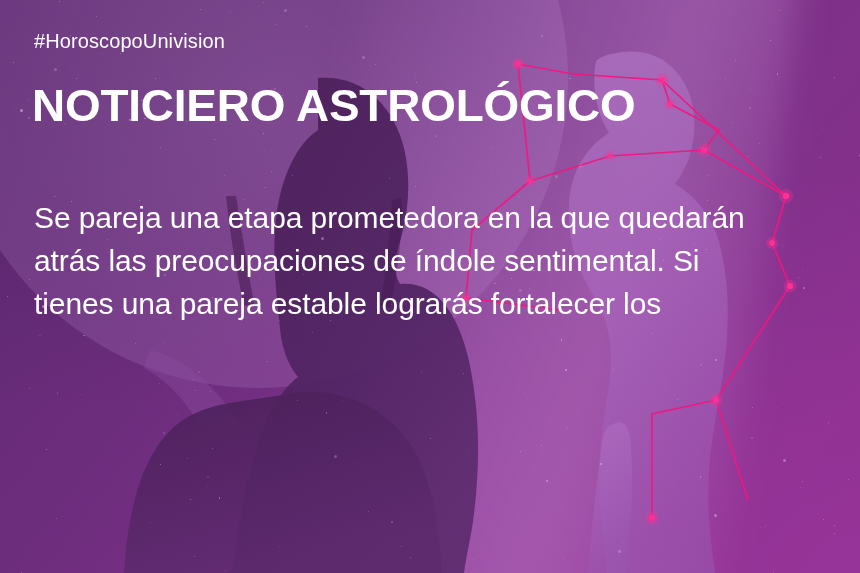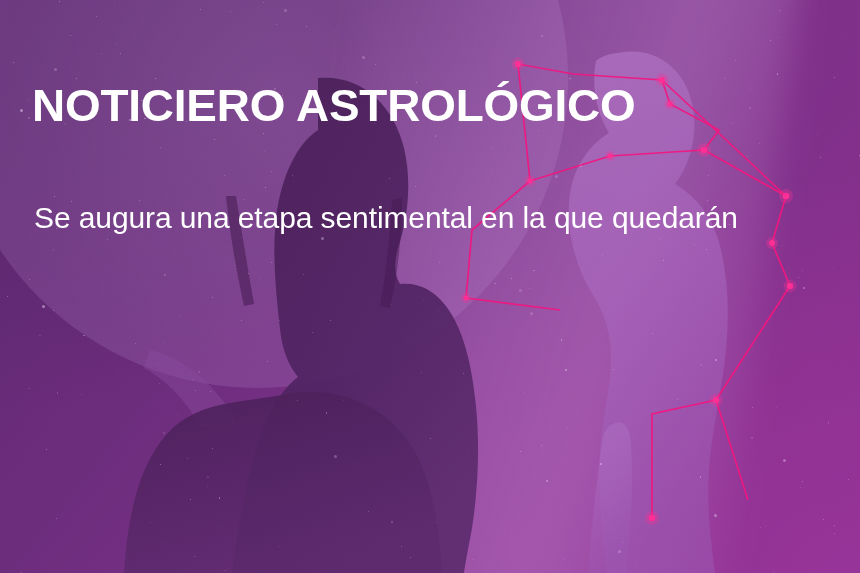--- a/index.html
+++ b/index.html
@@ -486,19 +486,22 @@
         <circle class="const-star" cx="716" cy="400" r="3.1"></circle>
         <circle class="const-star-glow" cx="652" cy="518" r="7"></circle>
         <circle class="const-star" cx="652" cy="518" r="3.3"></circle>
         <circle class="const-star-glow" cx="466" cy="298" r="5"></circle>
         <circle class="const-star" cx="466" cy="298" r="2.4"></circle>
       </g>
     </svg>
   </div>
 
   <div id="content">
+    <div id="hashtag">#HoroscopoUnivision</div>
     <h1 id="headline">NOTICIERO ASTROLÓGICO</h1>
     <div id="body-copy">
-        <span class="ln">Se augura una etapa sentimental en la que quedarán</span>
+        <span class="ln">Se pareja una etapa prometedora en la que quedarán</span>
+        <span class="ln">atrás las preocupaciones de índole sentimental. Si</span>
+        <span class="ln">tienes una pareja estable lograrás fortalecer los</span>
       </div>
   </div>
 
 </div>
 
 </body></html>

